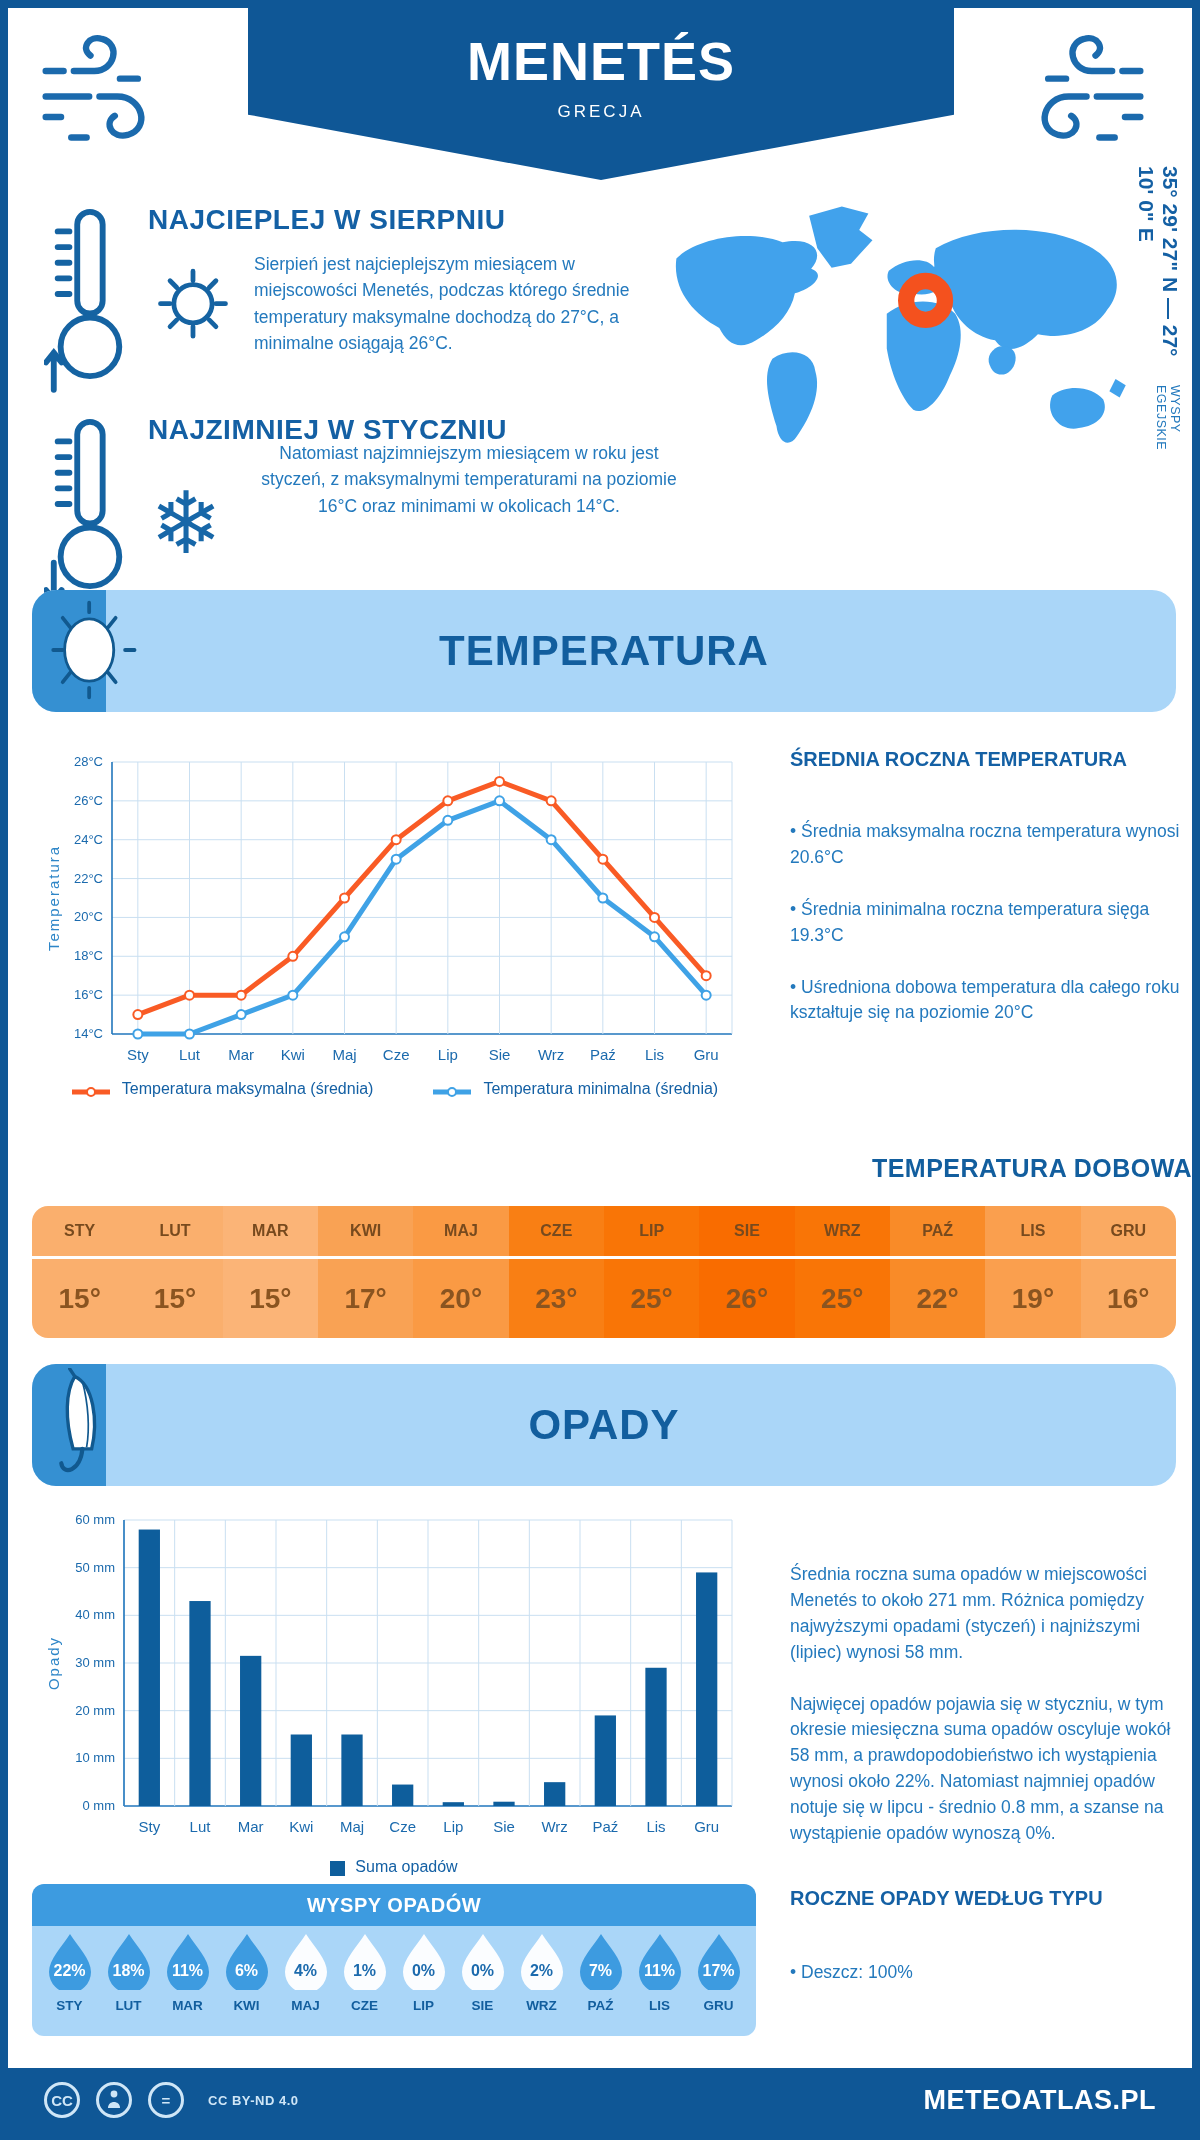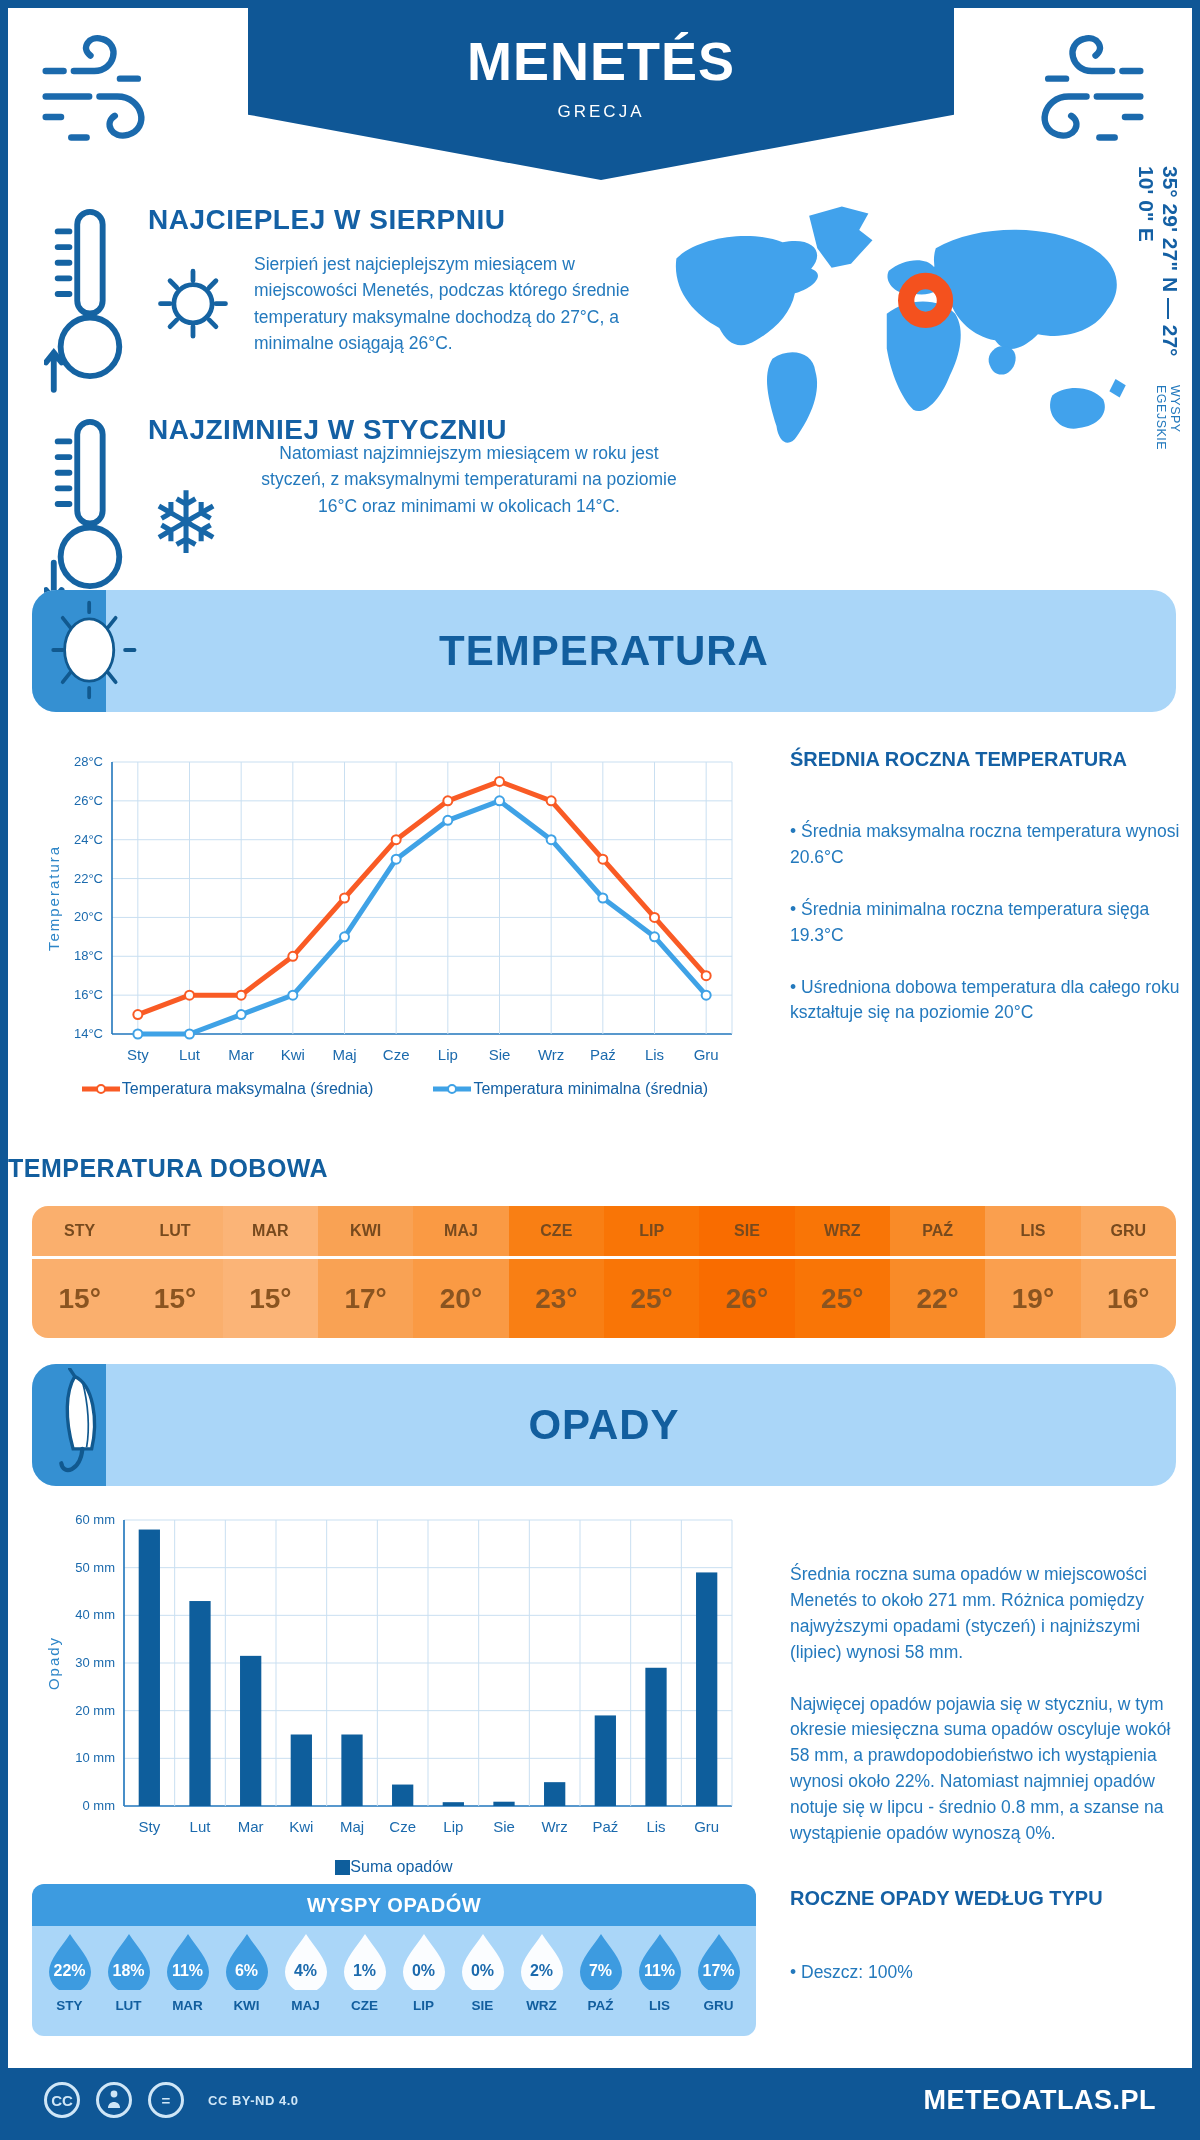--- a/index.html
+++ b/index.html
@@ -30,28 +30,28 @@
               border-radius:24px;overflow:hidden;}
   .sec-banner .strip{position:absolute;left:0;top:0;width:74px;height:100%;background:#3590D2;}
   .sec-banner .sec-title{position:absolute;left:0;right:0;top:0;bottom:0;display:flex;
         align-items:center;justify-content:center;font-size:42px;font-weight:bold;
         color:#125E9E;letter-spacing:1px;}
   .sec-banner .icon{position:absolute;z-index:2;}
   
   .chart{position:absolute;left:36px;width:700px;}
   .legend-row{position:absolute;left:36px;width:700px;display:flex;justify-content:center;
               gap:58px;font-size:16px;color:#1460A4;align-items:center;}
-  .legend-item{display:flex;align-items:center;}
+  .legend-item{display:flex;align-items:flex-end;gap:10px;}
   .sq{width:15px;height:15px;background:#0E5E9C;display:inline-block;}
   
   .side-h{font-size:20px;font-weight:bold;color:#1460A4;margin:0 0 18px;}
   .side-text{font-size:17.5px;line-height:1.48;color:#2379BD;margin-top:48px;}
   .side-text p{margin:0 0 26px;}
   
-  .daily-title{position:absolute;left:0;right:0;text-align:left;font-size:25px;
+  .daily-title{position:absolute;left:0;right:0;text-align:right;font-size:25px;
                font-weight:bold;color:#125E9E;letter-spacing:.5px;}
   .ttable{position:absolute;left:24px;top:1198px;width:1144px;height:132px;display:flex;
           border-radius:16px;overflow:hidden;}
   .tcol{flex:1;display:flex;flex-direction:column;}
   .tmonth{height:50px;display:flex;align-items:center;justify-content:center;
           font-size:16px;font-weight:bold;color:#774A1E;border-bottom:3px solid #fff;}
   .tval{flex:1;display:flex;align-items:center;justify-content:center;
         font-size:28px;font-weight:bold;color:#8A5420;}
   
   .szansa{position:absolute;left:24px;top:1876px;width:724px;height:152px;border-radius:12px;

